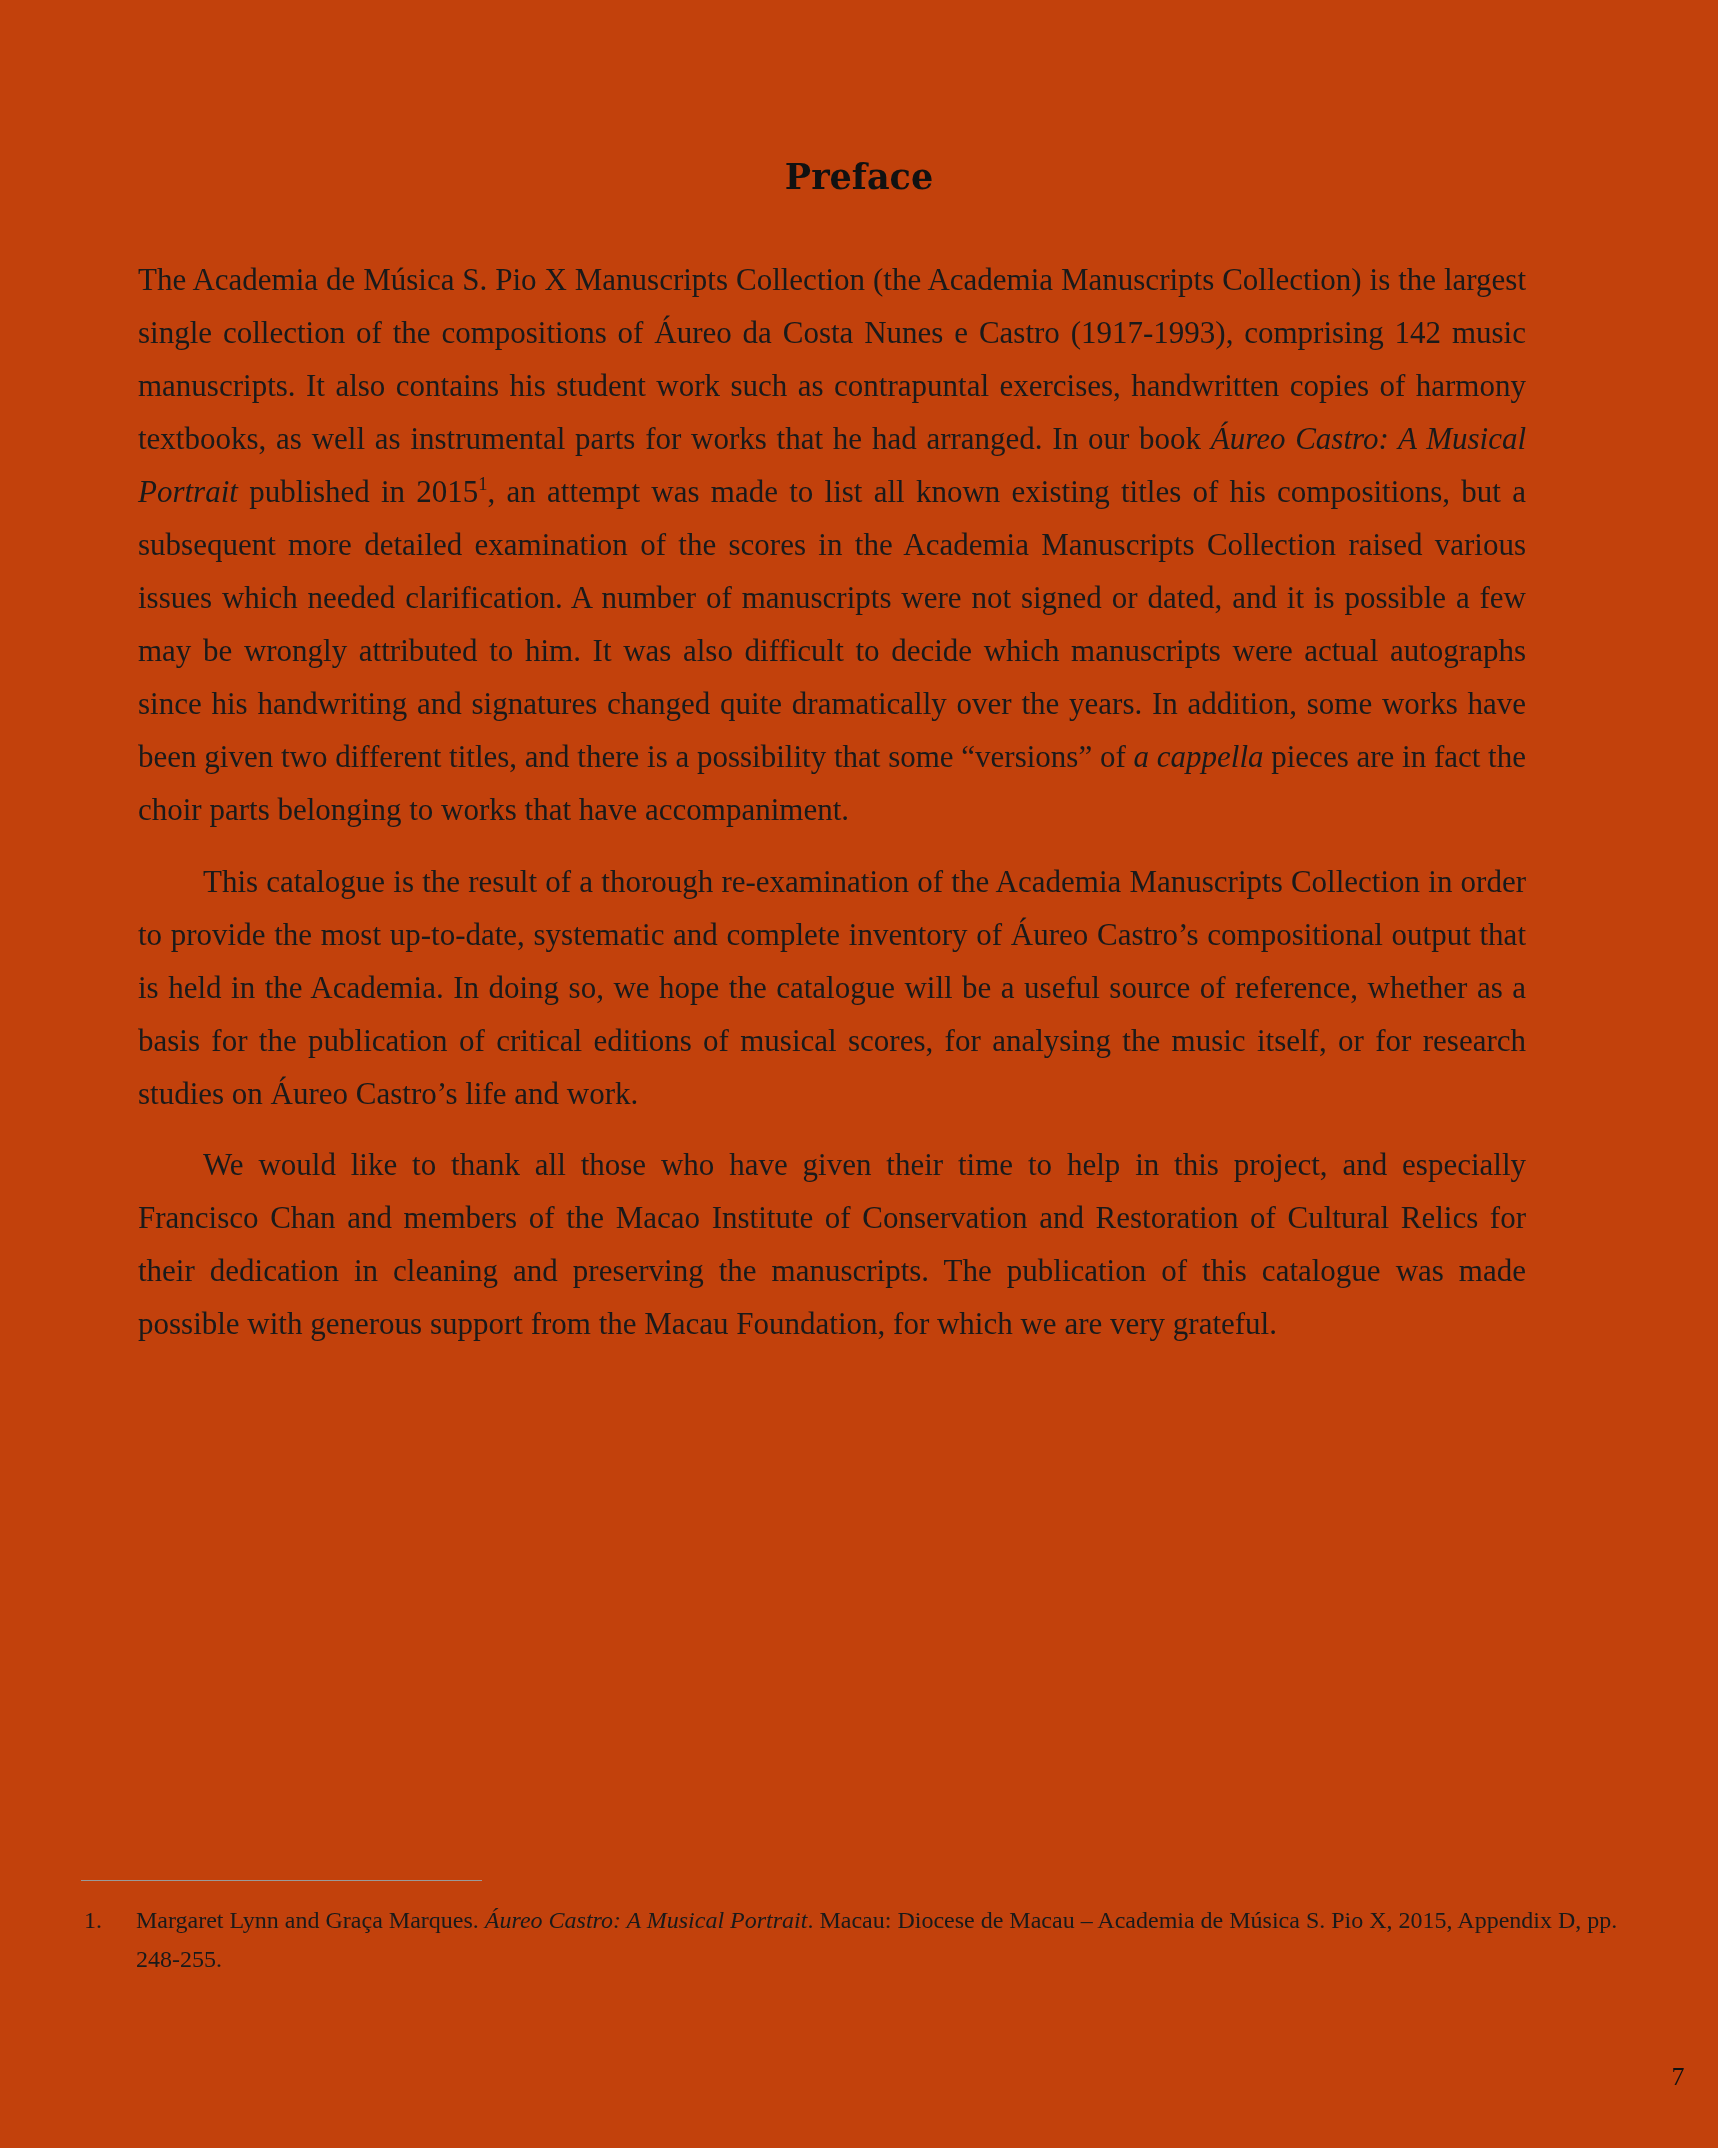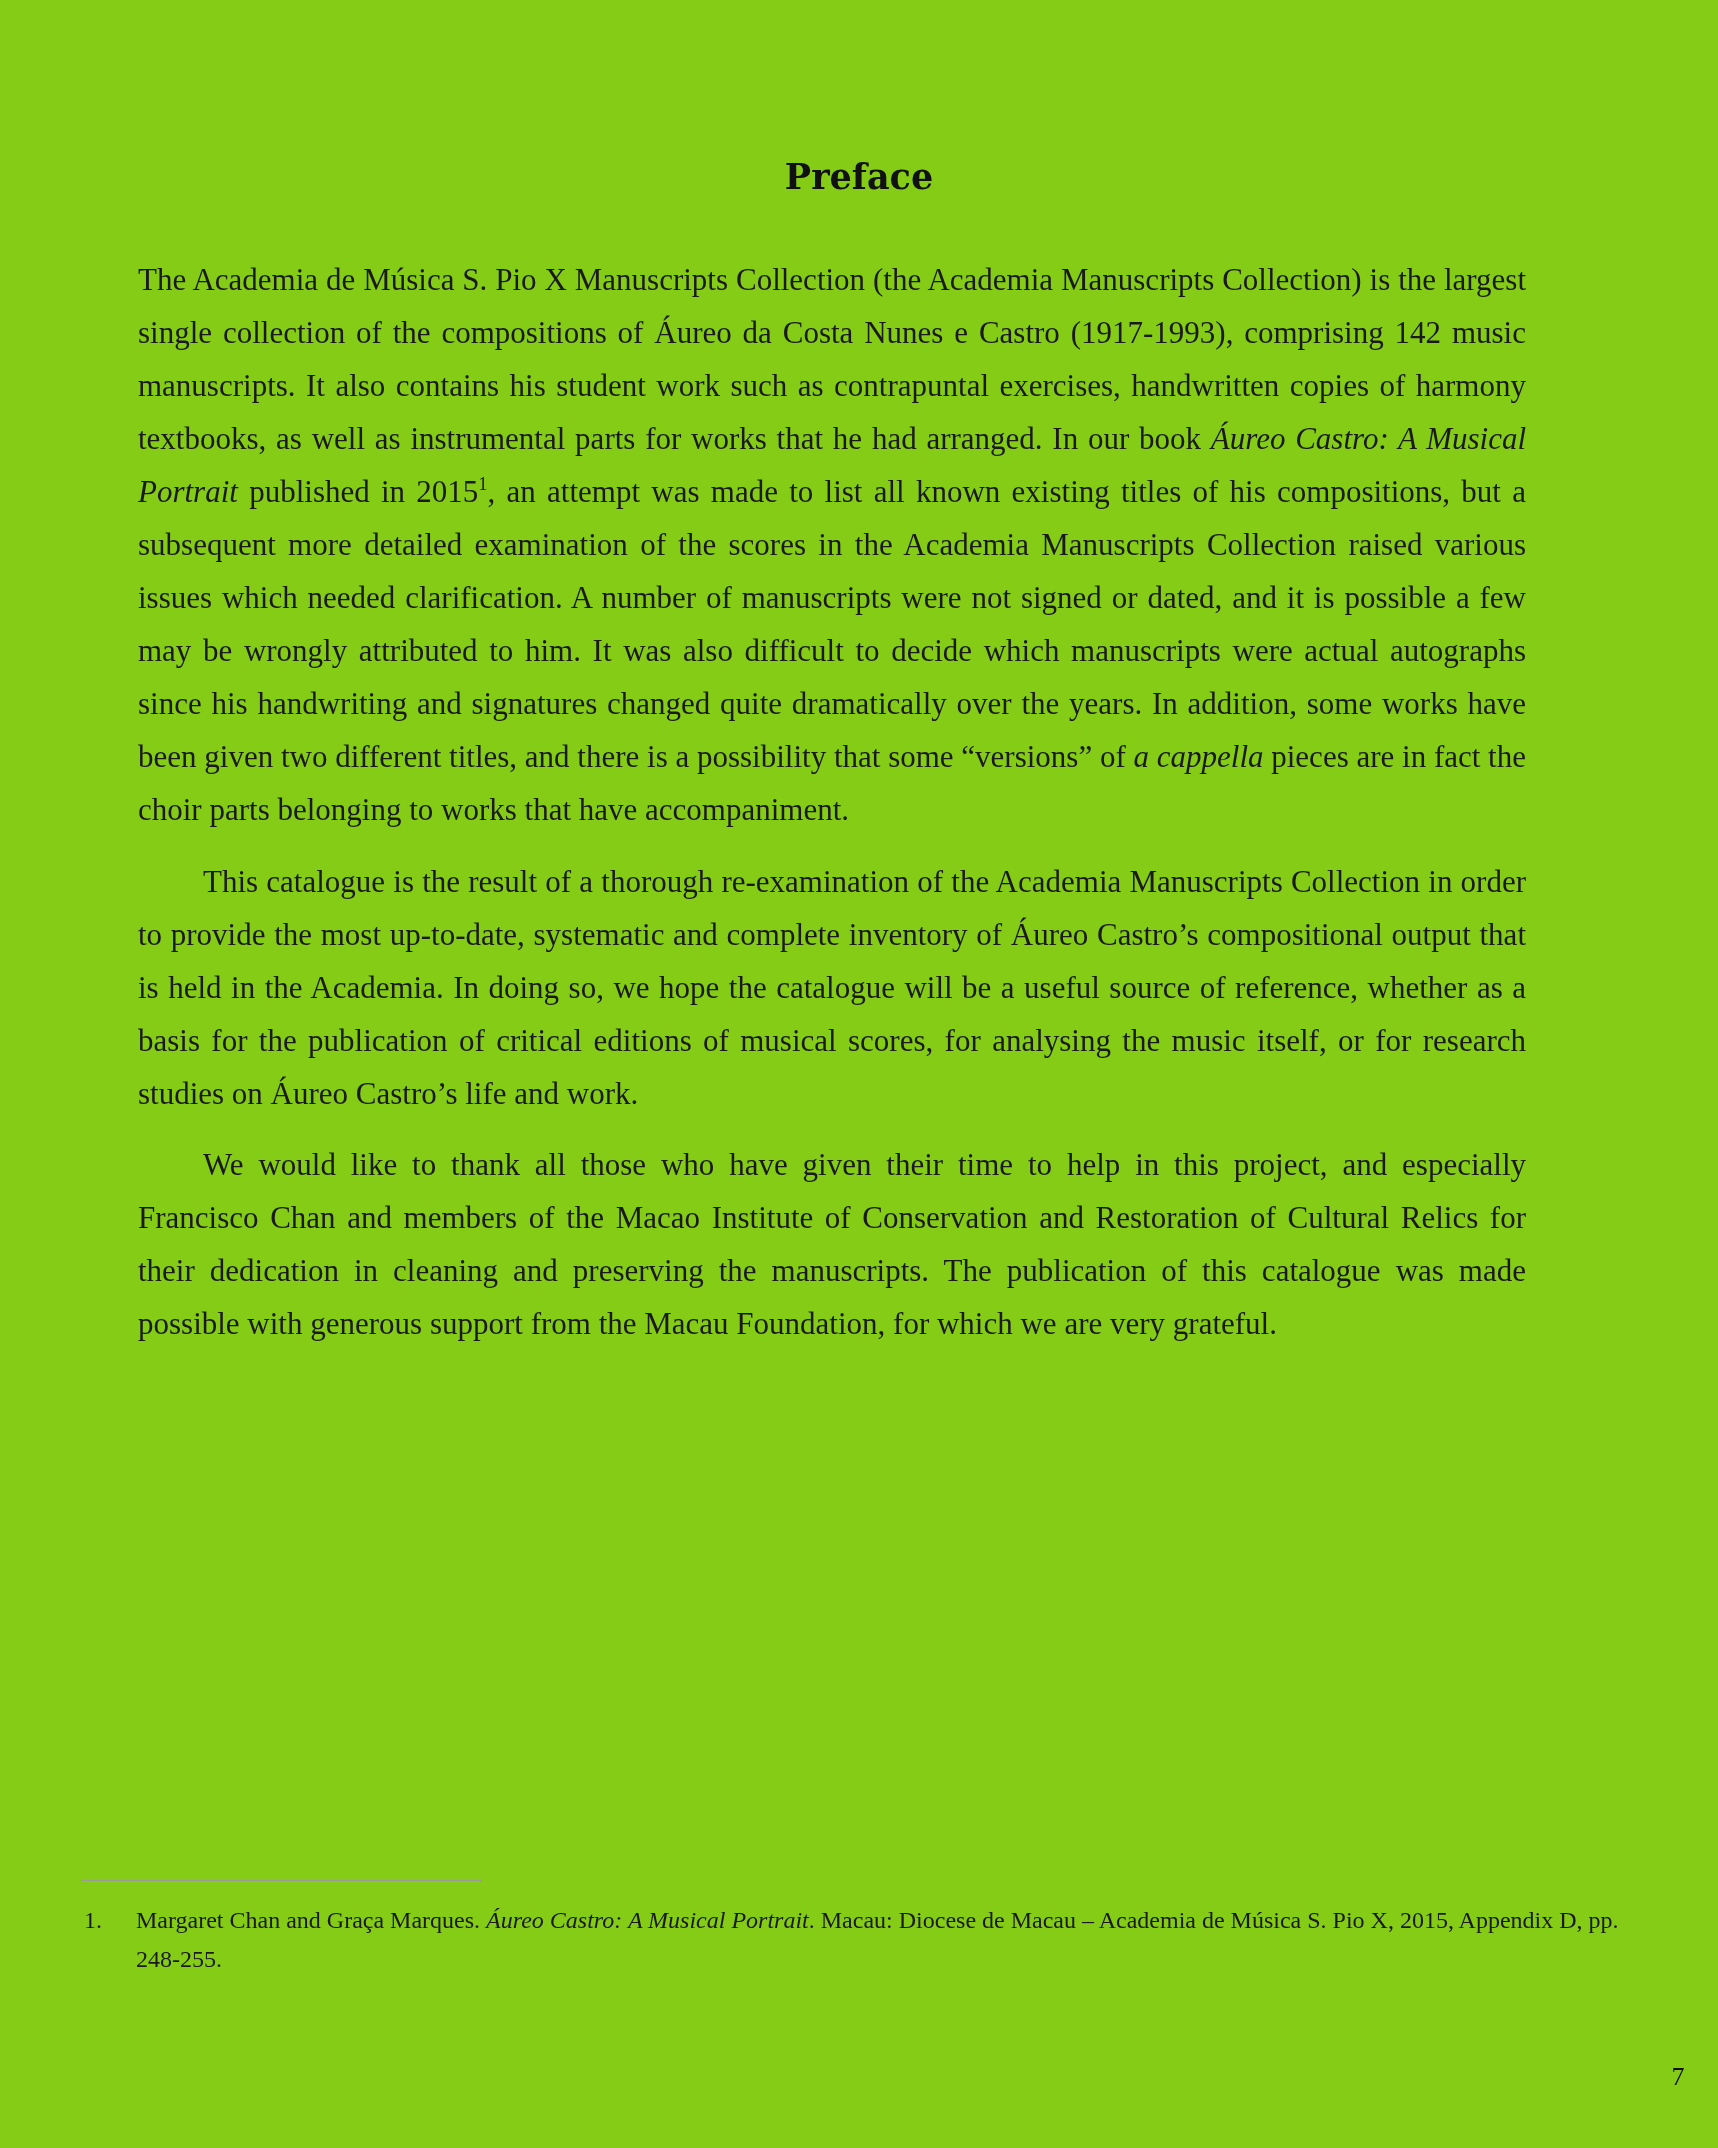--- a/index.html
+++ b/index.html
@@ -1,17 +1,17 @@
 <!DOCTYPE html>
 <html style="font-size:13.4px"><head>
 <meta charset="utf-8">
 <style>
   html, body { margin: 0; padding: 0; background: #ffffff; }
   body { width: 1718px; height: 2148px; position: relative; overflow: hidden; color: #111; }
-  .page { position: absolute; left: 0; top: 0; width: 1718px; height: 2148px; background: #84cc16; text-decoration: underline; }
+  .page { position: absolute; left: 0; top: 0; width: 1718px; height: 2148px; background: #c2410c; text-decoration: underline; }
   .title {
     position: absolute; left: 0; width: 1718px; top: 130px; text-align: center;
     font-family: "DejaVu Serif", "Liberation Serif", serif; font-weight: bold; font-size: 35px; line-height: 47px; color: #111;
   }
   .body-text {
     position: absolute; left: 138px; width: 1388px; top: 253px;
     font-family: "Liberation Serif", "DejaVu Serif", serif; font-size: 31px; line-height: 53px;
     text-align: justify; color: #1a1a1a;
   }
   .body-text p { margin: 0 0 18.5px 0; }
@@ -40,18 +40,18 @@
   <div class="body-text">
     <p><span>The Academia de Música S. Pio X Manuscripts Collection (the Academia Manuscripts Collection) is the largest single collection of the compositions of Áureo da Costa Nunes e Castro (1917-1993), comprising 142 music manuscripts. It also contains his student work such as contrapuntal exercises, handwritten copies of harmony textbooks, as well as instrumental parts for works that he had arranged. In our book </span><em>Áureo Castro: A Musical Portrait</em><span> published in 2015</span><sup>1</sup><span>, an attempt was made to list all known existing titles of his compositions, but a subsequent more detailed examination of the scores in the Academia Manuscripts Collection raised various issues which needed clarification. A number of manuscripts were not signed or dated, and it is possible a few may be wrongly attributed to him. It was also difficult to decide which manuscripts were actual autographs since his handwriting and signatures changed quite dramatically over the years. In addition, some works have been given two different titles, and there is a possibility that some “versions” of </span><em>a cappella</em><span> pieces are in fact the choir parts belonging to works that have accompaniment.</span></p>
     <p class="indent">This catalogue is the result of a thorough re-examination of the Academia Manuscripts Collection in order to provide the most up-to-date, systematic and complete inventory of Áureo Castro’s compositional output that is held in the Academia. In doing so, we hope the catalogue will be a useful source of reference, whether as a basis for the publication of critical editions of musical scores, for analysing the music itself, or for research studies on Áureo Castro’s life and work.</p>
     <p class="indent">We would like to thank all those who have given their time to help in this project, and especially Francisco Chan and members of the Macao Institute of Conservation and Restoration of Cultural Relics for their dedication in cleaning and preserving the manuscripts. The publication of this catalogue was made possible with generous support from the Macau Foundation, for which we are very grateful.</p>
   </div>
 
   <div class="fn-rule"></div>
 
   <div class="footnote">
     <span class="fn-num">1.</span>
-    <span class="fn-text"><span>Margaret Chan and Graça Marques. </span><em>Áureo Castro: A Musical Portrait</em><span>. Macau: Diocese de Macau – Academia de Música S. Pio X, 2015, Appendix D, pp. 248-255.</span></span>
+    <span class="fn-text"><span>Margaret Lynn and Graça Marques. </span><em>Áureo Castro: A Musical Portrait</em><span>. Macau: Diocese de Macau – Academia de Música S. Pio X, 2015, Appendix D, pp. 248-255.</span></span>
   </div>
 
   <div class="page-number">7</div>
 </div>
 
 
 </body></html>

